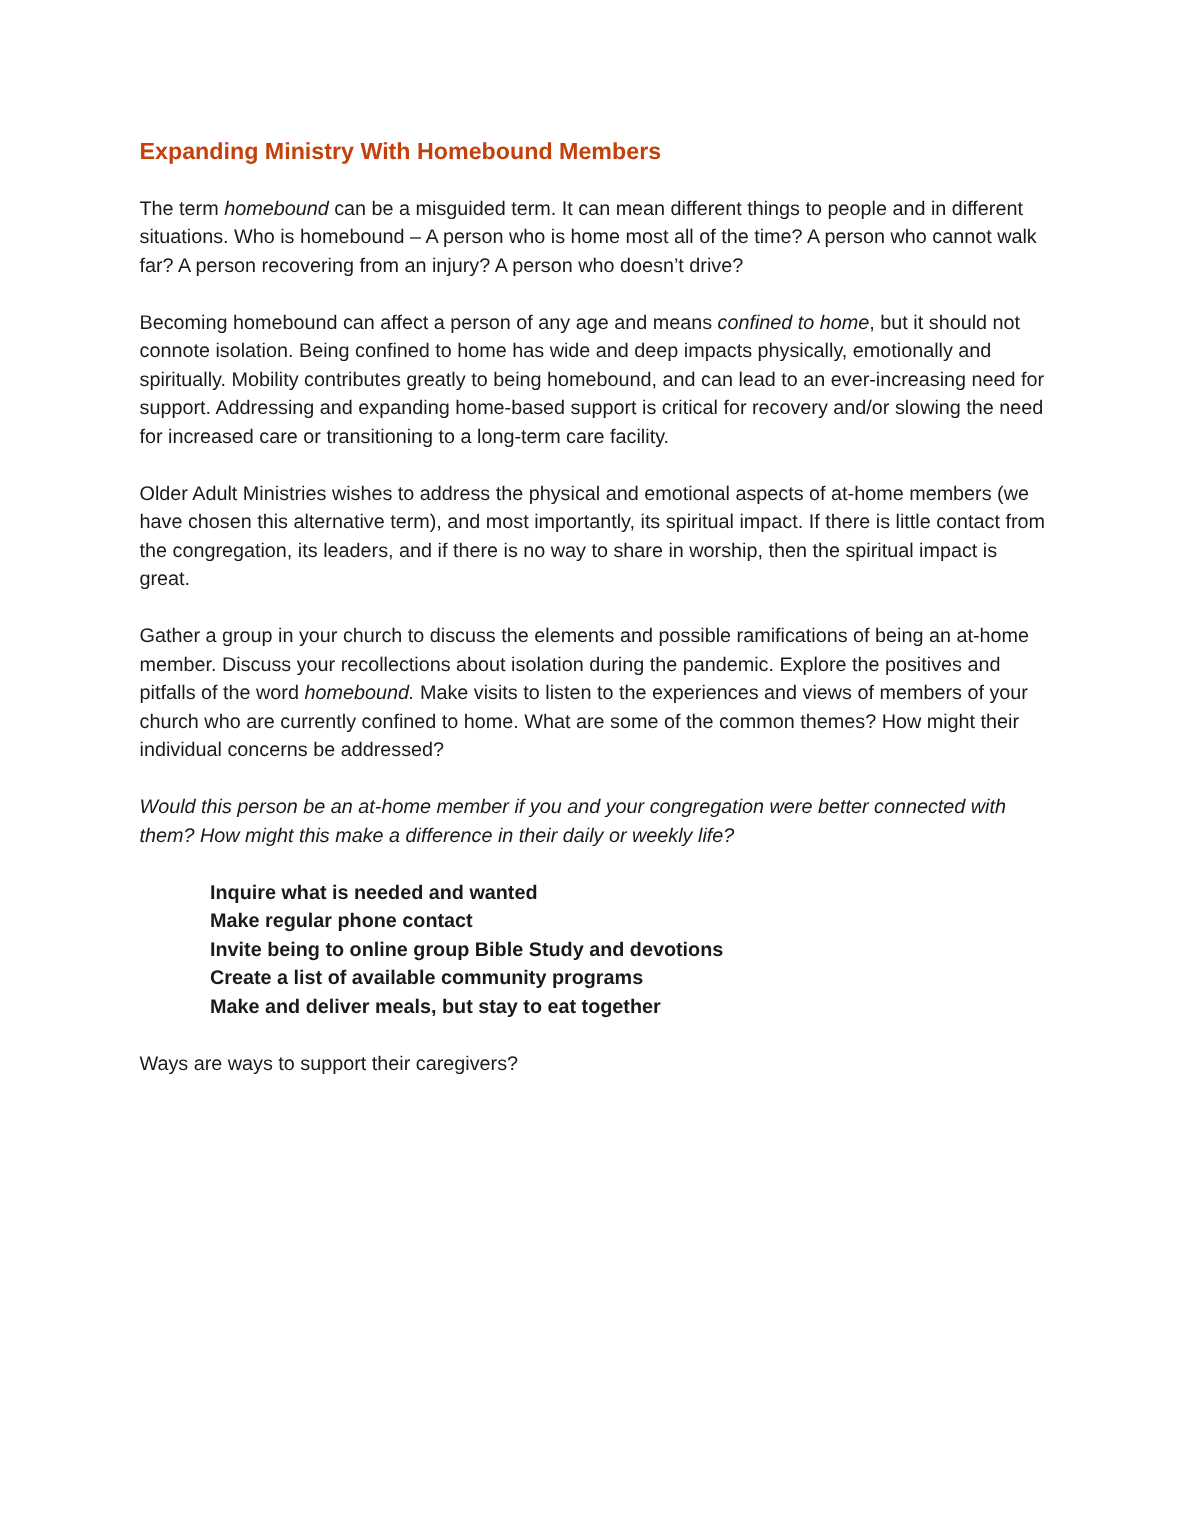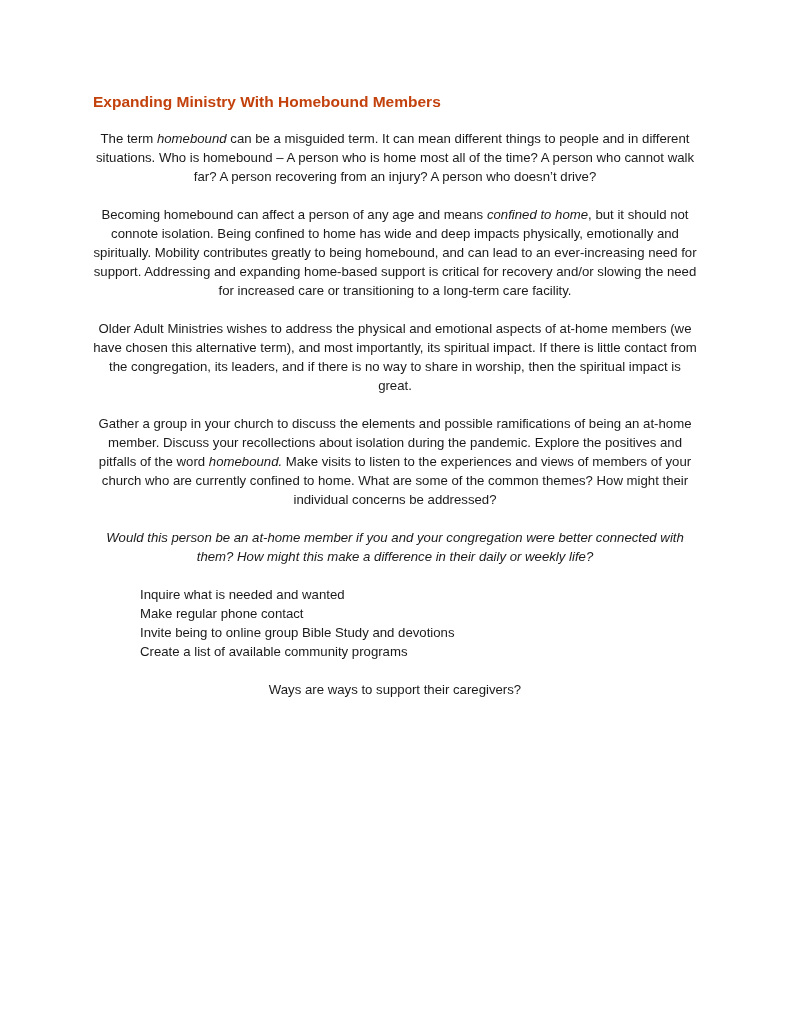--- a/index.html
+++ b/index.html
@@ -8,23 +8,23 @@
     position: absolute; left: 93px; top: 92px; width: 620px;
     font-family: "Liberation Sans", sans-serif;
     color: #1a1a1a;
     font-size: 13.2px;
     line-height: 19px;
   }
   .title {
     font-weight: bold; font-size: 15.5px; line-height: 20px;
     margin: 0 0 17px 0; color: #c2410c;
   }
-  p { margin: 0 16px 19px 0; text-align: center; }
+  p { margin: 0 16px 19px 0; }
   .em { font-style: italic; }
-  ul.actions { list-style: none; margin: 17px 0 19px 0; padding: 0 0 0 47px; }
+  ul.actions { list-style: none; margin: 17px 0 19px 0; padding: 0 0 0 47px; font-weight: bold; }
   ul.actions li { margin: 0; }
 </style>
 </head>
 <body>
 
 <div class="page">
   <div class="title">Expanding Ministry With Homebound Members</div>
 
   <p><span>The term </span><span class="em">homebound</span><span> can be a misguided term. It can mean different things to people and in different situations. Who is homebound – A person who is home most all of the time?  A person who cannot walk far? A person recovering from an injury? A person who doesn’t drive?</span></p>
 
@@ -34,17 +34,18 @@
 
   <p><span>Gather a group in your church to discuss the elements and possible ramifications of being an at-home member.  Discuss your recollections about isolation during the pandemic. Explore the positives and pitfalls of the word </span><span class="em">homebound.</span><span> Make visits to listen to the experiences and views of members of your church who are currently confined to home. What are some of the common themes? How might their individual concerns be addressed?</span></p>
 
   <p class="em">Would this person be an at-home member if you and your congregation were better connected with them? How might this make a difference in their daily or weekly life?</p>
 
   <ul class="actions">
     <li>Inquire what is needed and wanted</li>
     <li>Make regular phone contact</li>
     <li>Invite being to online group Bible Study and devotions</li>
     <li>Create a list of available community programs</li>
+    <li>Make and deliver meals, but stay to eat together</li>
   </ul>
 
   <p>Ways are ways to support their caregivers?</p>
 
 </div>
 
 </body></html>

